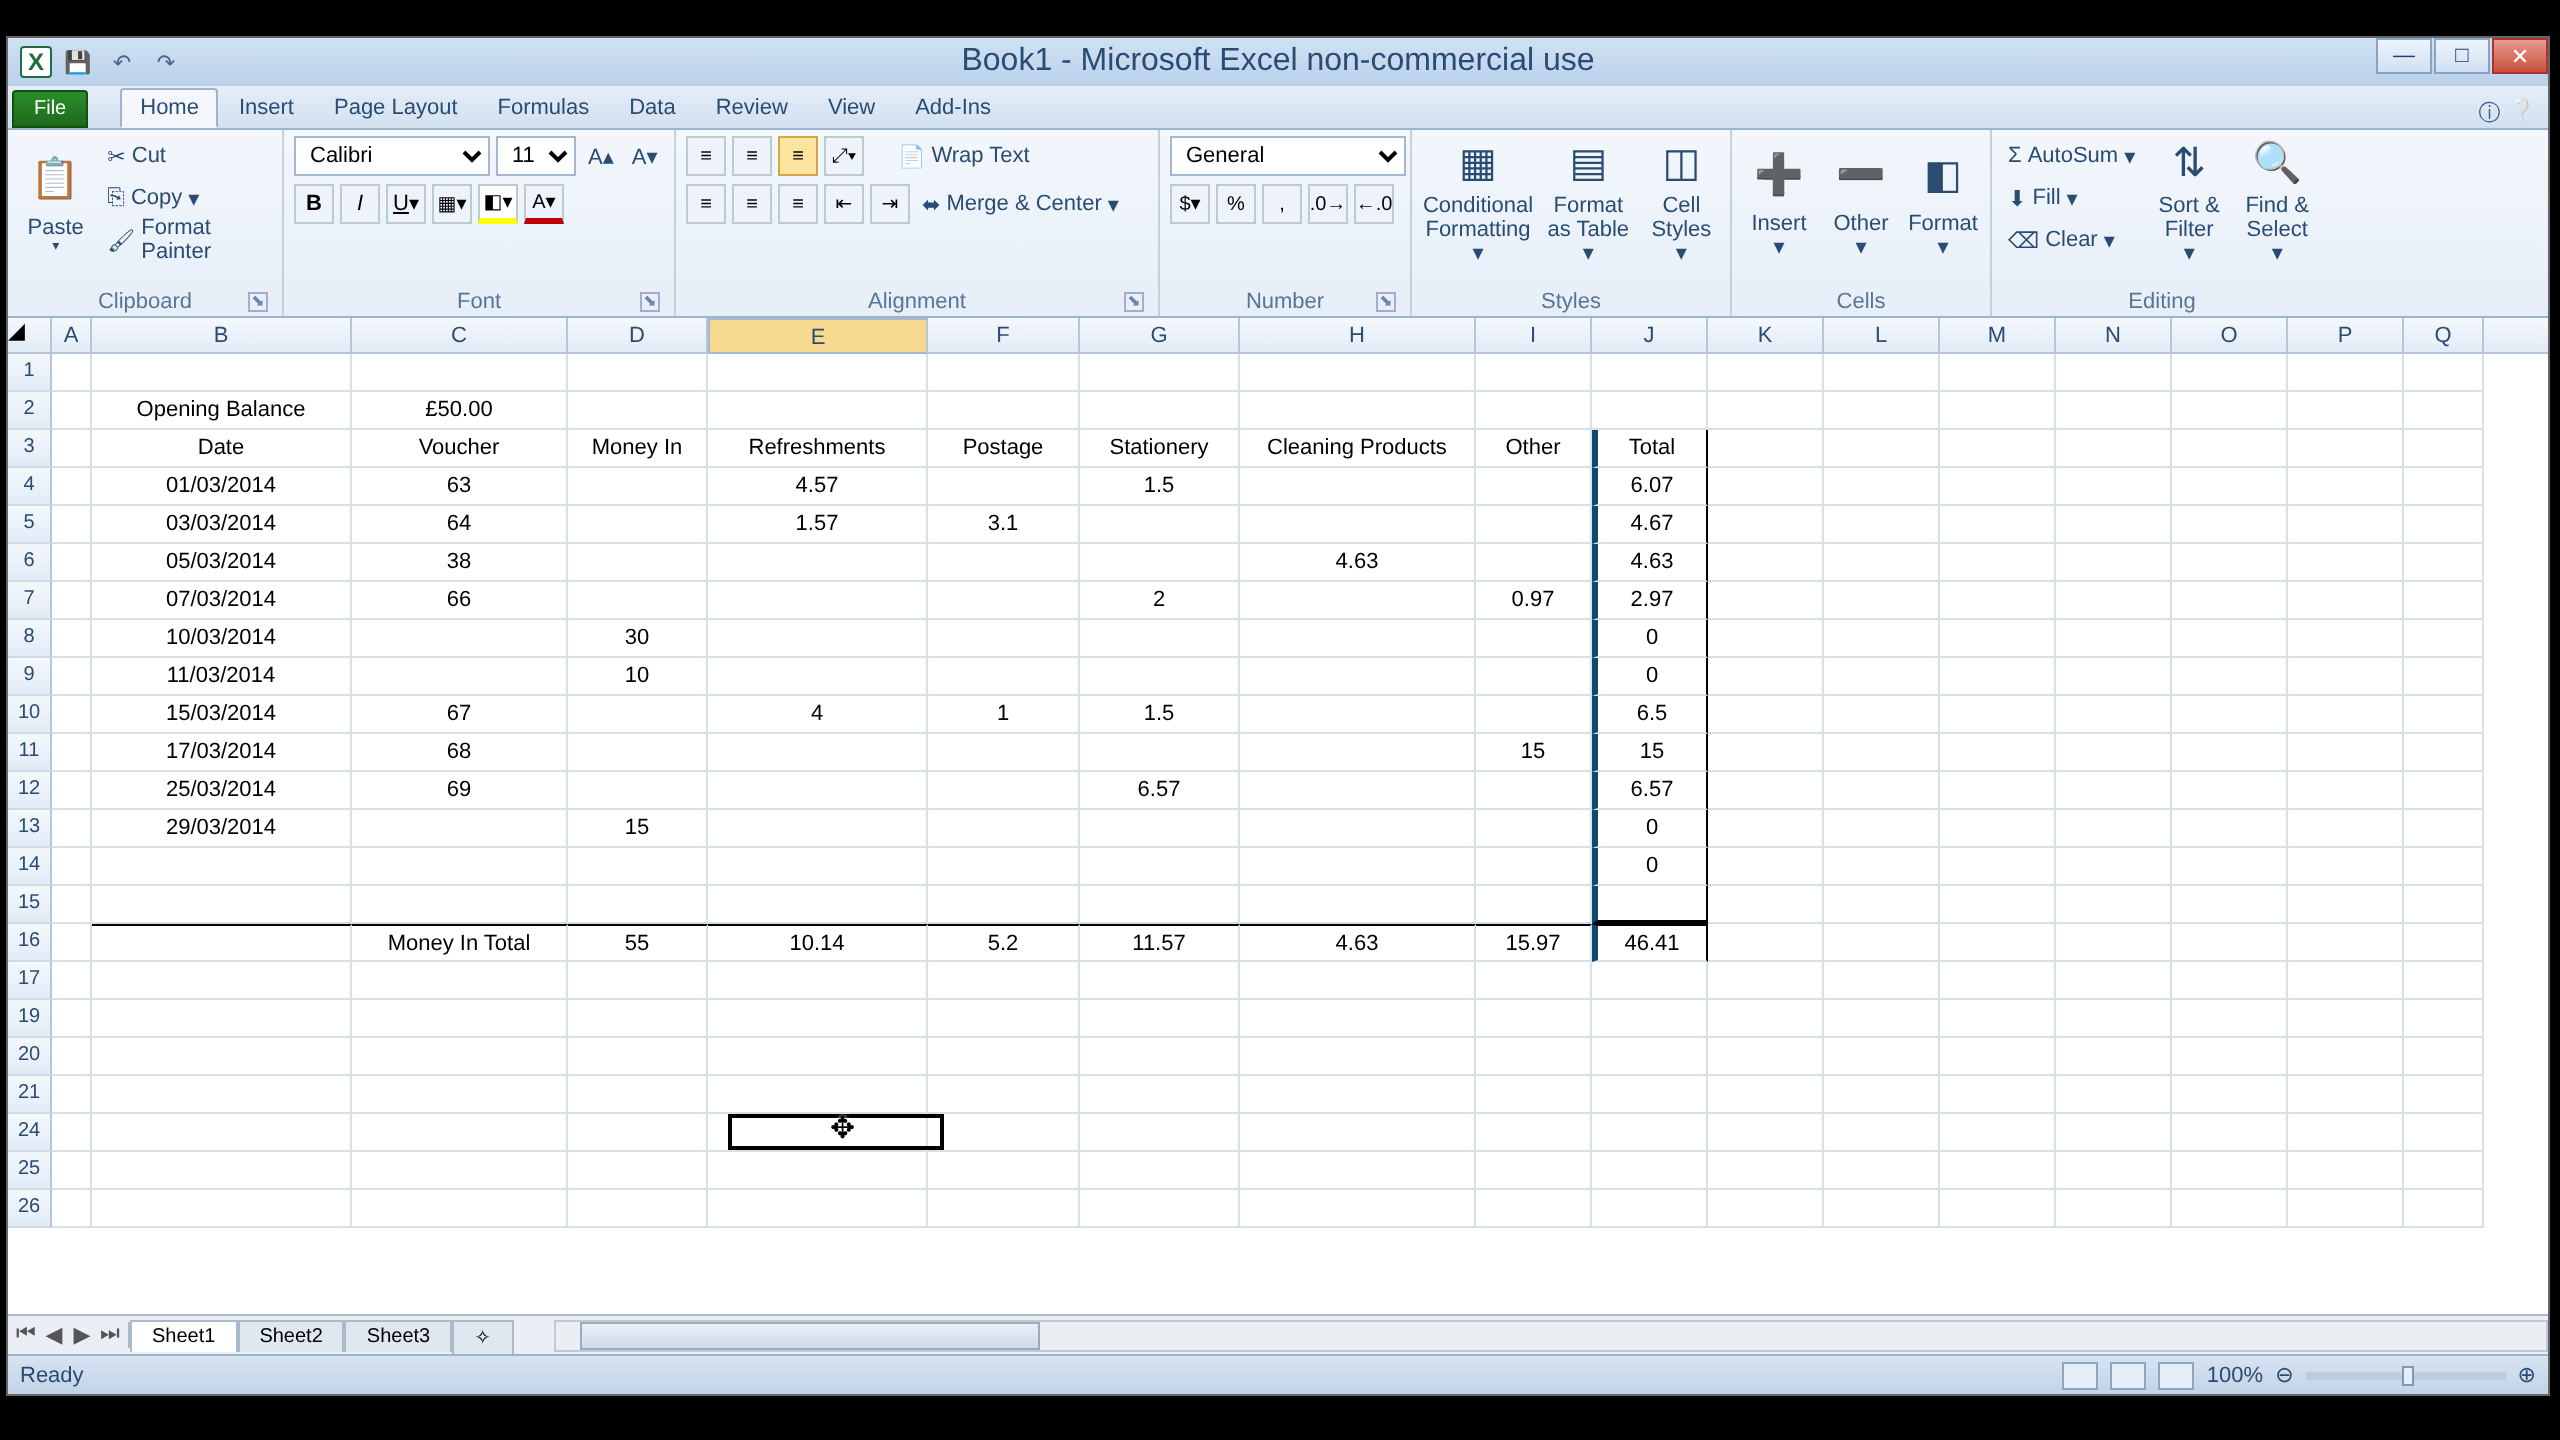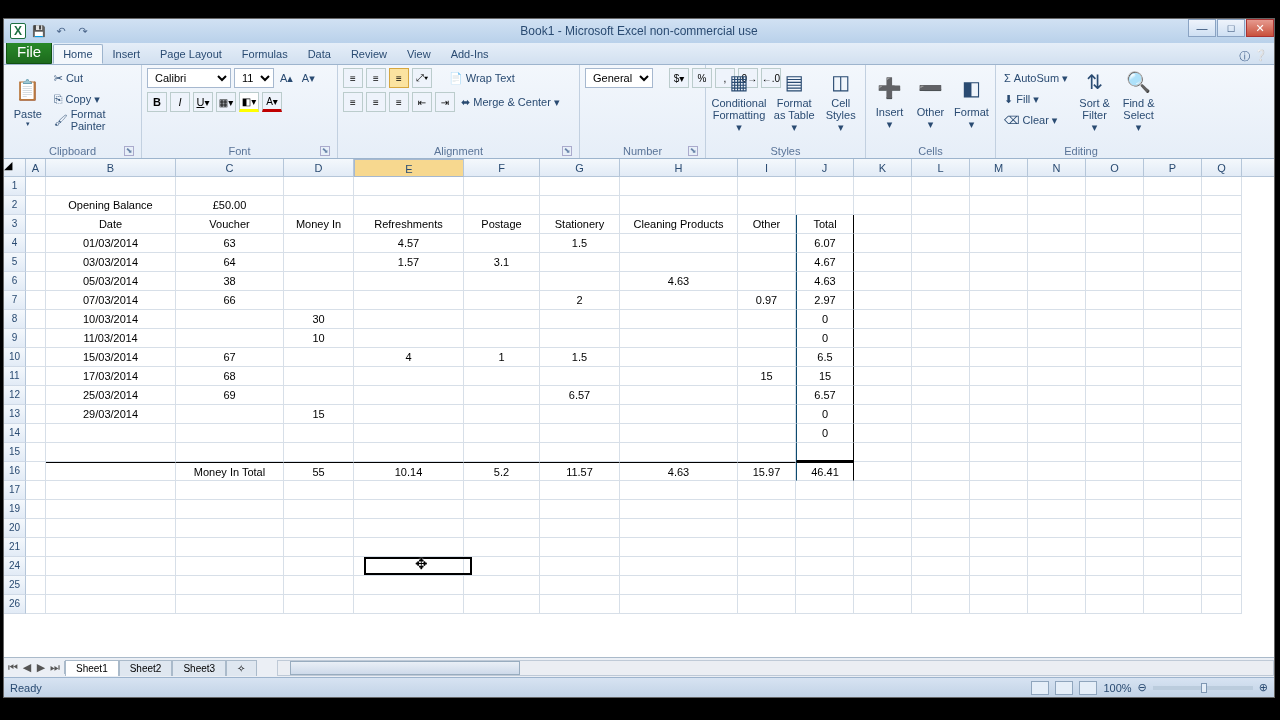--- a/index.html
+++ b/index.html
@@ -1,27 +1,27 @@
 <!DOCTYPE html>
 <html><head>
 <meta charset="utf-8">
 <style>
 *{margin:0;padding:0;box-sizing:border-box;font-family:"Segoe UI",Tahoma,sans-serif;font-size:11px}
 body{background:#000;width:1280px;height:720px;position:relative;overflow:hidden}
 .app{position:absolute;left:3px;top:18px;width:1272px;height:680px;background:#fff;border:1px solid #666;display:flex;flex-direction:column}
 .titlebar{height:24px;background:linear-gradient(#d1e1f3,#b9d1ea);display:flex;align-items:center;color:#2a4b72;padding:0 4px;position:relative}
-.titlebar .title{position:absolute;left:50%;transform:translateX(-50%);font-size:12px}
+.titlebar .title{position:absolute;left:50%;transform:translateX(-50%);font-size:16px}
 .win-btns{position:absolute;right:0;top:0;display:flex}
 .win-btn{width:28px;height:18px;display:flex;align-items:center;justify-content:center;background:linear-gradient(#eef3fb,#cfe0f3);border:1px solid #8aa3c3;margin-left:1px;font-size:11px;color:#24426c}
 .win-btn.close{background:linear-gradient(#e69a8f,#c9513c);color:#fff;border-color:#a33}
 .qat{position:absolute;left:6px;top:0;display:flex;align-items:center;gap:4px;height:24px}
 .qat .xicon{width:16px;height:16px;display:flex;align-items:center;justify-content:center;color:#1d6f42;font-weight:bold;font-size:12px;background:#fff;border:1px solid #1d6f42;border-radius:2px}
 .qat .q{width:18px;height:18px;display:flex;align-items:center;justify-content:center;color:#4a658a}
 .tabbar{height:22px;background:linear-gradient(#e5eef8,#d2e0f0);display:flex;align-items:flex-end;padding-left:2px;border-bottom:1px solid #9db4cd}
-.file-tab{background:linear-gradient(#2a8e2a,#1d6a1d);color:#fff;padding:3px 10px;border:1px solid #105010;border-radius:2px 2px 0 0;margin-right:1px;font-size:15px}
+.file-tab{background:linear-gradient(#2a8e2a,#1d6a1d);color:#fff;padding:3px 10px;border:1px solid #105010;border-radius:2px 2px 0 0;margin-right:16px;font-size:10px}
 .tab{padding:3px 9px;color:#2a4b72;border:1px solid transparent;font-size:11px}
 .tab.active{background:#f3f7fc;border:1px solid #9db4cd;border-bottom:1px solid #f3f7fc;border-radius:2px 2px 0 0}
 .help-btns{margin-left:auto;display:flex;gap:4px;padding-right:6px;color:#3a5a87}
 .ribbon{height:94px;background:linear-gradient(#f3f7fc,#e6eef8);border-bottom:1px solid #9db4cd;display:flex}
 .group{border-right:1px solid #c2d0e0;display:flex;flex-direction:column;padding:3px 5px 0}
 .group-body{flex:1;display:flex;align-items:flex-start;gap:4px}
 .group-label{text-align:center;color:#5a7498;font-size:10px;padding:1px 0;position:relative}
 .group-label .dlg{position:absolute;right:2px;top:2px;font-size:8px;color:#6a85aa;border:1px solid #aac;width:10px;height:10px;line-height:8px}
 .btn-lg{display:flex;flex-direction:column;align-items:center;justify-content:center;width:42px;height:66px;border:1px solid transparent;border-radius:3px;color:#2a4b72;text-align:center;line-height:1.1}
 .btn-lg .icn{width:32px;height:32px;margin-bottom:2px;display:flex;align-items:center;justify-content:center;font-size:20px}
@@ -32,21 +32,21 @@
 .grid-area{flex:1;display:flex;flex-direction:column;overflow:hidden;background:#fff}
 .col-hdrs{display:flex;border-bottom:1px solid #b5c6d9;background:linear-gradient(#f4f8fc,#e2ebf6);height:18px}
 .corner{width:22px;border-right:1px solid #b5c6d9;background:linear-gradient(#f4f8fc,#e2ebf6)}
 .ch{border-right:1px solid #b5c6d9;text-align:center;color:#2a4b72;font-size:11px;height:18px;line-height:18px}
 .ch.sel{background:#f7d88f}
 .rows{flex:1;overflow:hidden;position:relative}
 .row{display:flex;height:19px}
 .rn{width:22px;border-right:1px solid #b5c6d9;border-bottom:1px solid #d0dae7;background:linear-gradient(#f4f8fc,#e2ebf6);text-align:center;color:#2a4b72;font-size:10px;line-height:18px}
 .cell{border-right:1px solid #d7dfe8;border-bottom:1px solid #d7dfe8;text-align:center;line-height:18px;font-size:11px;overflow:hidden;white-space:nowrap}
 .cell.bold{font-weight:normal}
-.cell.bl{border-left:1px solid #0c4a6e}
+.cell.bl{border-left:3px solid #0c4a6e}
 .cell.br{border-right:1px solid #000}
 .cell.bt-thick{border-top:1px solid #000}
 .cell.bb-thick{border-bottom:2px solid #000}
 .colA{width:20px}.colB{width:130px}.colC{width:108px}.colD{width:70px}.colE{width:110px}.colF{width:76px}.colG{width:80px}.colH{width:118px}.colI{width:58px}.colJ{width:58px}.colK{width:58px}.colL{width:58px}.colM{width:58px}.colN{width:58px}.colO{width:58px}.colP{width:58px}.colQ{width:40px}
 .selected-cell{position:absolute;border:2px solid #000;pointer-events:none}
 .sheet-tabs{height:20px;background:#ebeff5;border-top:1px solid #aabaca;display:flex;align-items:center}
 .nav-btns{display:flex;gap:0;border-right:1px solid #aabaca;padding:0 2px}
 .nav-btn{width:14px;text-align:center;color:#555}
 .sh-tab{padding:2px 10px;background:#fff;border:1px solid #aabaca;border-bottom:none;font-size:10px;margin-top:1px}
 .sh-tab.inactive{background:#dfe7f0}
@@ -107,21 +107,21 @@
           <div class="btn-sm">⎘ <span>Copy</span> ▾</div>
           <div class="btn-sm">🖌 <span>Format Painter</span></div>
         </div>
       </div>
       <div class="group-label"><span>Clipboard</span><span class="dlg">⬊</span></div>
     </div>
 
     <div class="group" style="width:196px">
       <div class="group-body" style="flex-direction:column;gap:4px">
         <div style="display:flex;gap:3px">
-          <select class="sel" style="width:84px"><option>Calibri</option></select>
+          <select class="sel" style="width:98px"><option>Calibri</option></select>
           <select class="sel" style="width:40px"><option>11</option></select>
           <span class="btn-sm">A▴</span>
           <span class="btn-sm">A▾</span>
         </div>
         <div style="display:flex;gap:3px">
           <span class="align-btn">
               <b>B</b>
             </span>
           <span class="align-btn">
               <i>I</i>
@@ -151,21 +151,21 @@
           <span class="align-btn">≡</span>
           <span class="align-btn">⇤</span>
           <span class="align-btn">⇥</span>
           <span class="btn-sm">⬌ <span>Merge &amp; Center</span> ▾</span>
         </div>
       </div>
       <div class="group-label"><span>Alignment</span><span class="dlg">⬊</span></div>
     </div>
 
     <div class="group" style="width:126px">
-      <div class="group-body" style="flex-direction:row;gap:16px">
+      <div class="group-body" style="flex-direction:column;gap:4px">
         <select class="sel" style="width:118px"><option>General</option></select>
         <div style="display:flex;gap:3px">
           <span class="align-btn">$▾</span>
           <span class="align-btn">%</span>
           <span class="align-btn">,</span>
           <span class="align-btn">.0→</span>
           <span class="align-btn">←.0</span>
         </div>
       </div>
       <div class="group-label"><span>Number</span><span class="dlg">⬊</span></div>

